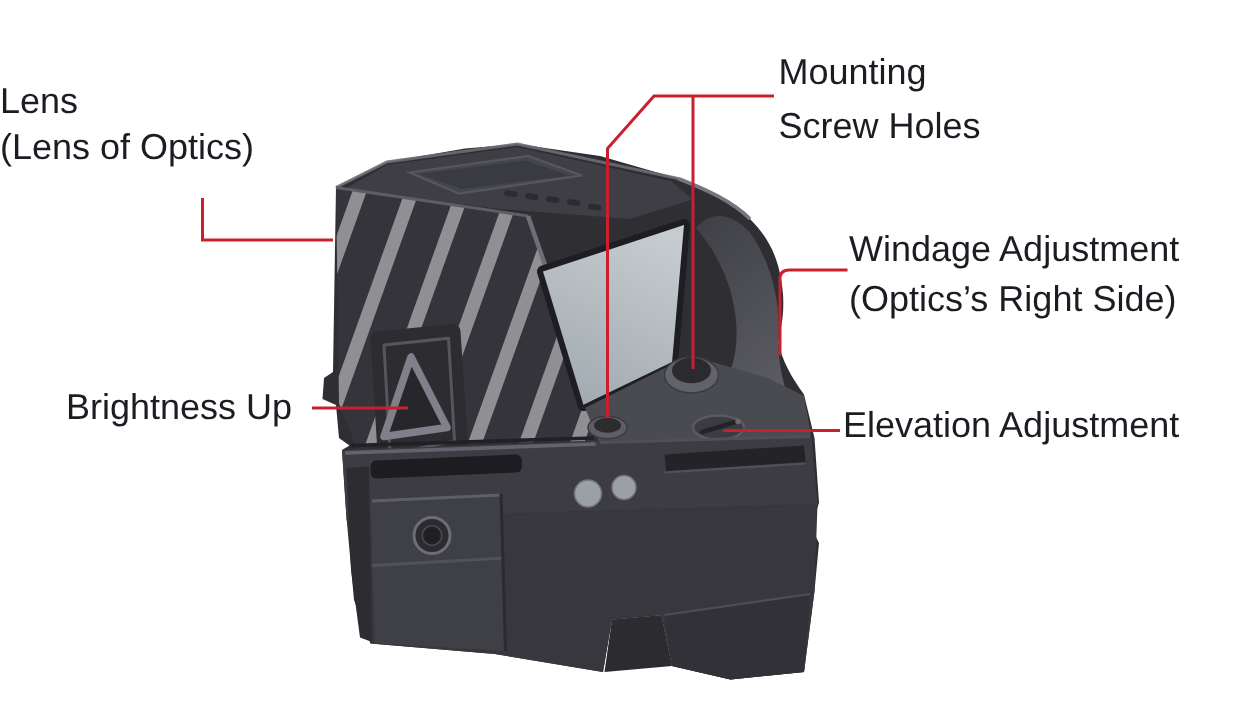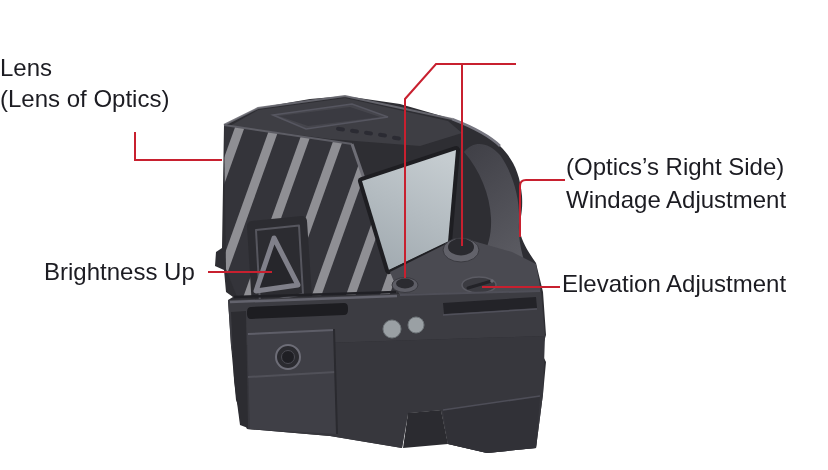--- a/index.html
+++ b/index.html
@@ -168,25 +168,27 @@
       <path class="leader" d="M482,287 L560,287"></path>
     </g>
   </svg>
 
   <div class="label center" style="left:0;top:52px;width:232px;line-height:31px;">
     <span class="ln">Lens</span>
     <span class="ln">(Lens of Optics)</span>
   </div>
 
   <div class="label" style="left:519px;top:31px;line-height:36px;">
+    <span class="ln">Mounting</span>
+    <span class="ln">Screw Holes</span>
   </div>
 
   <div class="label" style="left:566px;top:150px;line-height:33px;">
+    <span class="ln">Windage Adjustment</span>
     <span class="ln">(Optics’s Right Side)</span>
-    <span class="ln">Windage Adjustment</span>
   </div>
 
   <div class="label" style="left:44px;top:255px;">
     <span class="ln">Brightness Up</span>
   </div>
 
   <div class="label" style="left:562px;top:267px;">
     <span class="ln">Elevation Adjustment</span>
   </div>
 

